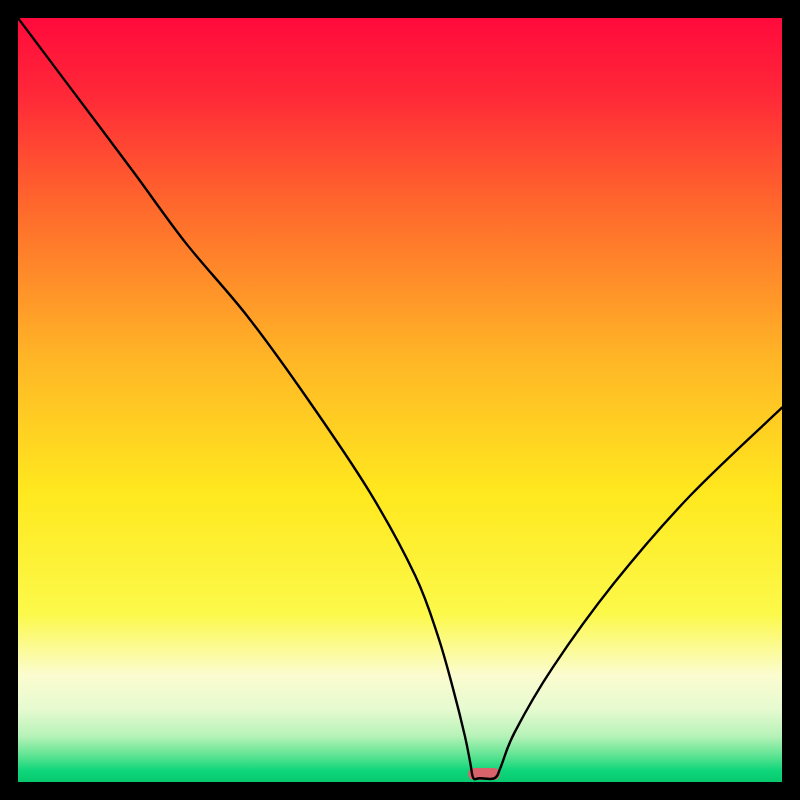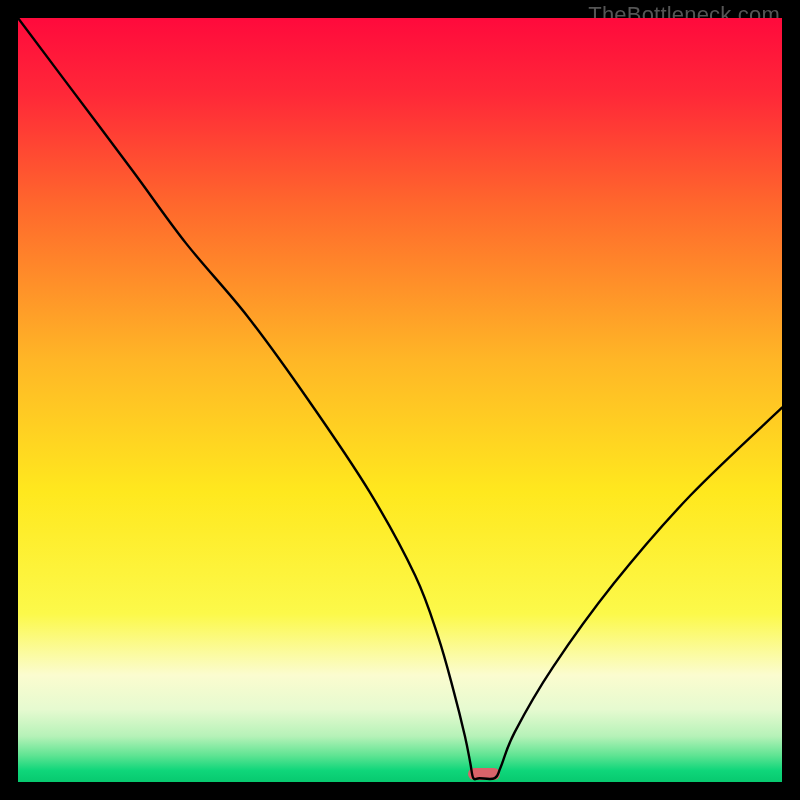--- a/index.html
+++ b/index.html
@@ -33,21 +33,20 @@
     font-size: 22px;
     font-weight: 500;
     letter-spacing: 0.2px;
     user-select: none;
   }
 </style>
 </head>
 <body>
 
 <div class="frame">
-  <div class="watermark">TheBottleneck.com</div>
   <div class="plot">
     <svg id="svg" width="764" height="764" viewBox="0 0 764 764">
       <defs>
         <linearGradient id="bg" x1="0" y1="0" x2="0" y2="1">
             <stop offset="0%" stop-color="#ff0a3c"></stop>
             <stop offset="10%" stop-color="#ff2838"></stop>
             <stop offset="25%" stop-color="#ff6a2c"></stop>
             <stop offset="45%" stop-color="#ffb726"></stop>
             <stop offset="62%" stop-color="#ffe81e"></stop>
             <stop offset="78%" stop-color="#fcf94a"></stop>

